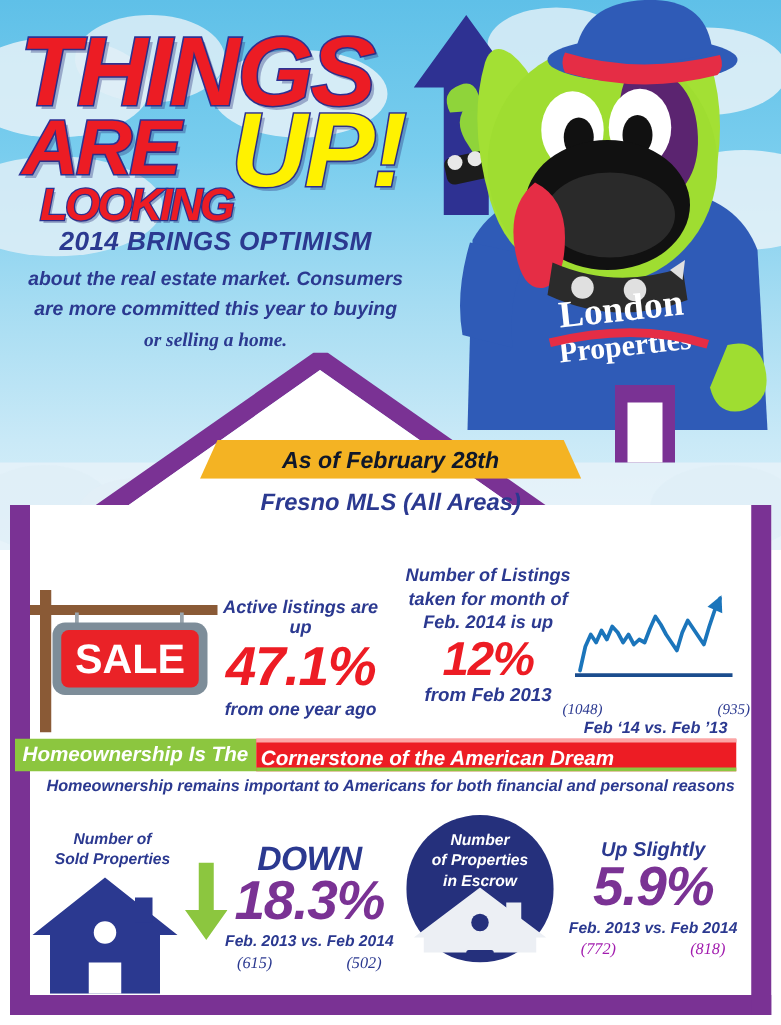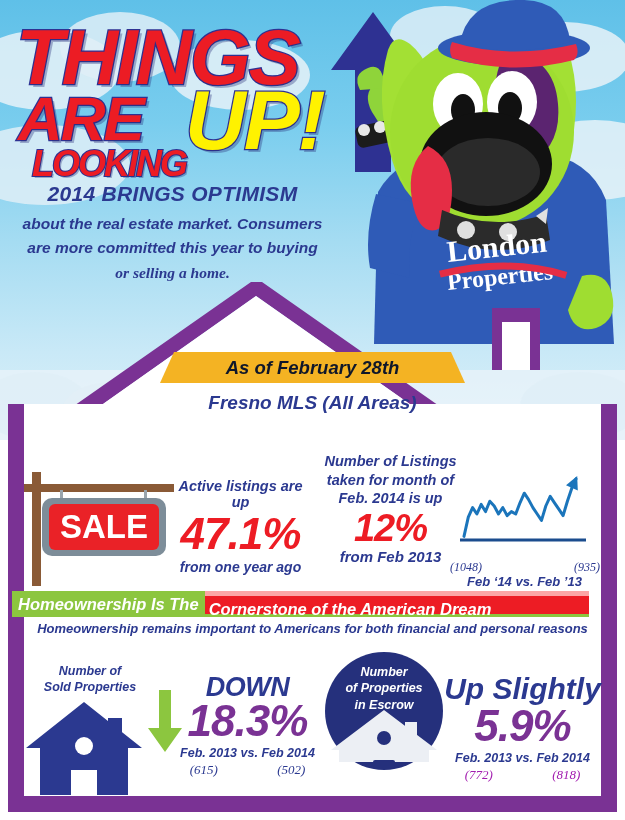--- a/index.html
+++ b/index.html
@@ -100,21 +100,21 @@
               display:flex;justify-content:space-between;
               color:#2b3990;font-size:12px;font-style:italic;
               font-family:"Liberation Serif", serif;}
 
   
   .hob{position:absolute;left:12px;top:591px;width:577px;height:26px;display:flex;}
   .hob-g{background:#8cc63f;color:#fff;font-size:16.5px;font-weight:bold;font-style:italic;
          line-height:26px;padding:0 6px 0 6px;white-space:nowrap;}
   .hob-r{background:#ed1c24;color:#fff;font-size:16.5px;font-weight:bold;font-style:italic;
          line-height:26px;padding:0 4px;white-space:nowrap;flex:1;
-         border-top:5px solid #fca5a5;border-bottom:3px solid #8cc63f;box-sizing:border-box;}
+         border-top:3px solid #fca5a5;border-bottom:3px solid #8cc63f;box-sizing:border-box;}
   .hob-sub{position:absolute;left:0;top:621px;width:625px;text-align:center;
            color:#2b3990;font-size:13px;font-weight:bold;font-style:italic;}
 
   
   .b-lbl{position:absolute;left:30px;top:664px;width:120px;text-align:center;
          color:#2b3990;font-size:12.5px;font-weight:bold;font-style:italic;line-height:1.25;}
   .b-house{position:absolute;left:24px;top:700px;width:120px;height:95px;}
   .b-arrow{position:absolute;left:148px;top:690px;width:34px;height:62px;}
 
   .s3{position:absolute;left:160px;top:672px;width:175px;text-align:center;}
@@ -126,21 +126,21 @@
            color:#2b3990;font-size:13px;font-style:italic;
            font-family:"Liberation Serif", serif;}
 
   
   .circ{position:absolute;left:325px;top:652px;width:118px;height:118px;}
   .circ-txt{position:absolute;left:325px;top:664px;width:118px;text-align:center;
             color:#fff;font-size:12.5px;font-weight:bold;font-style:italic;line-height:1.3;}
 
   
   .s4{position:absolute;left:435px;top:672px;width:175px;text-align:center;}
-  .s4-top{color:#2b3990;font-size:30px;font-weight:bold;font-style:italic;}
+  .s4-top{color:#2b3990;font-size:16px;font-weight:bold;font-style:italic;}
   .s4-big{color:#7a3294;font-size:44px;font-weight:bold;font-style:italic;
           line-height:1;margin-top:-2px;letter-spacing:-1px;}
   .s4-bot{color:#2b3990;font-size:12.5px;font-weight:bold;font-style:italic;margin-top:3px;}
   .s4-nums{display:flex;justify-content:space-around;margin-top:2px;
            color:#a21caf;font-size:13px;font-style:italic;
            font-family:"Liberation Serif", serif;}
 </style>
 </head>
 <body>
 

